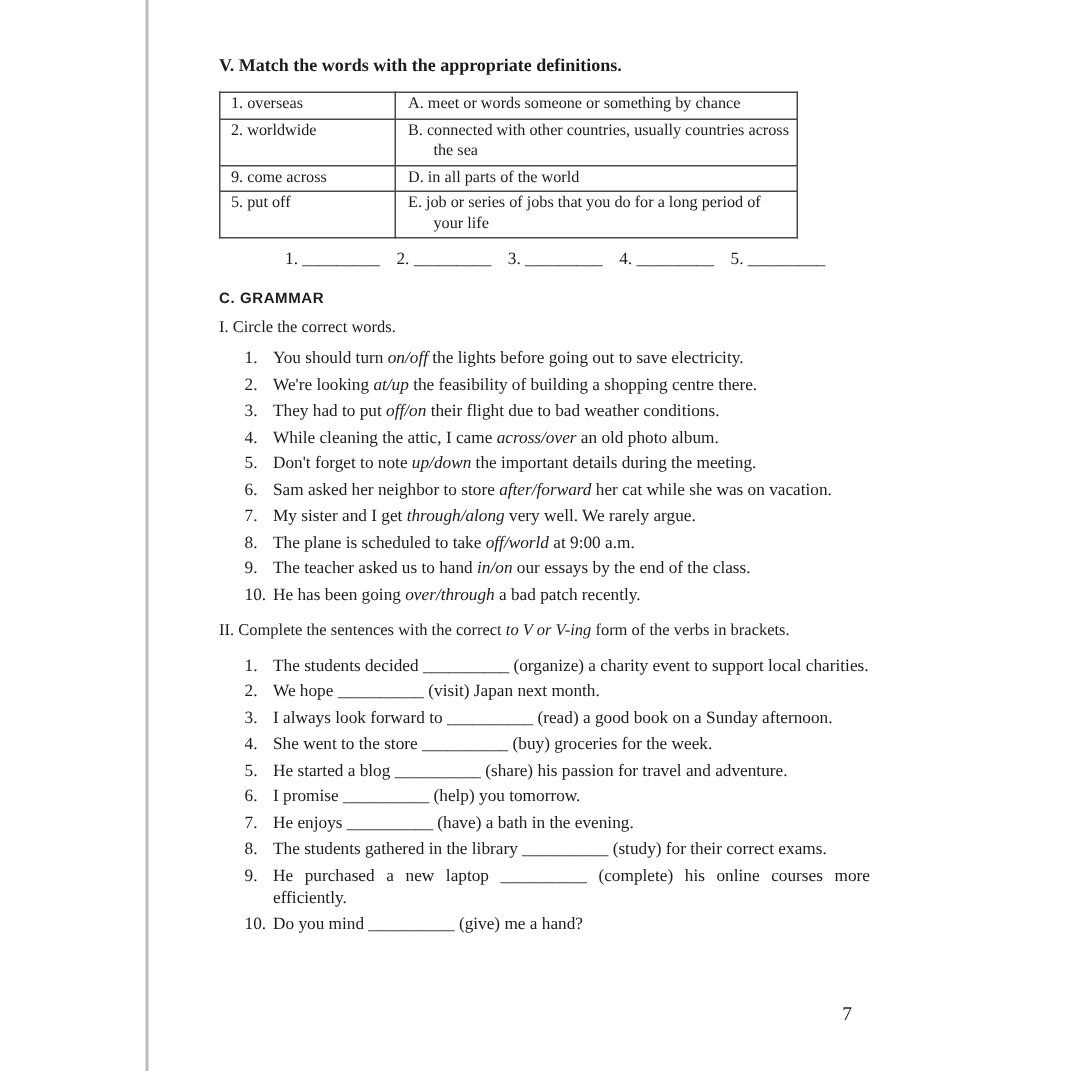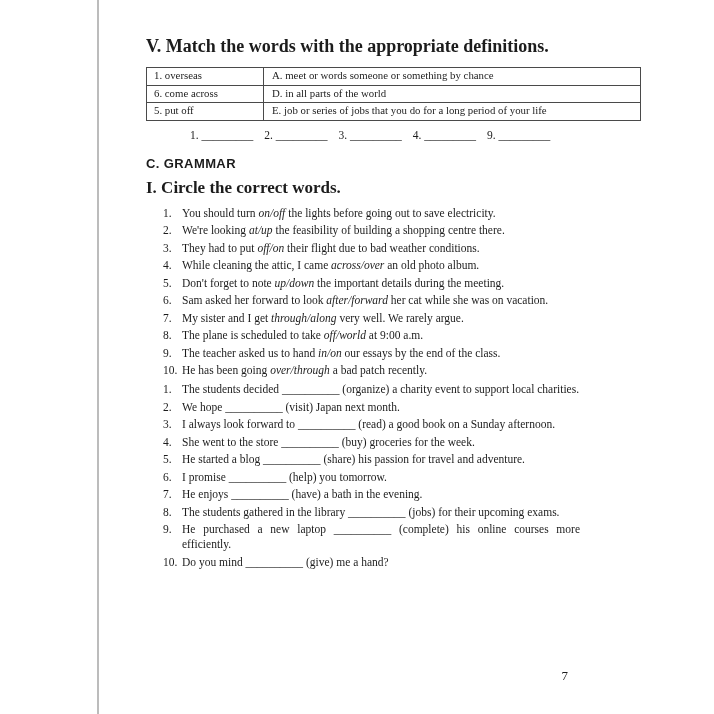--- a/index.html
+++ b/index.html
@@ -2,35 +2,35 @@
 <html><head>
 <meta charset="utf-8">
 <style>
   html,body{margin:0;padding:0;}
   body{
     width:714px;height:714px;background:#ffffff;position:relative;overflow:hidden;
     font-family:"Liberation Serif",serif;color:#1c1c1c;
   }
   .edge-line{position:absolute;left:97px;top:0;width:2px;height:714px;background:#bcbcbc;}
   .content{position:absolute;left:146px;top:36px;width:434px;}
-  .match-heading{font-size:18px;font-weight:bold;margin-bottom:10px;}
-  .match-table{border-collapse:collapse;width:495px;margin-bottom:8px;}
+  .match-heading{font-size:12px;font-weight:bold;margin-bottom:10px;}
+  .match-table{border-collapse:collapse;width:386px;margin-bottom:8px;}
   .match-table td{
     border:1px solid #4a4a4a;font-size:10.8px;line-height:13.5px;
     vertical-align:top;padding:1px 3px 2px 7px;
   }
   td.word-cell{width:106px;white-space:nowrap;}
   td.def-cell{padding-left:25px;text-indent:-17px;}
   .answer-blanks{font-size:11.5px;padding-left:44px;margin-top:8px;white-space:nowrap;}
   .answer-unit{margin-right:11px;}
   .grammar-heading{
-    font-family:"Liberation Sans",sans-serif;font-size:13px;font-weight:bold;
+    font-family:"Liberation Sans",sans-serif;font-size:10px;font-weight:bold;
     letter-spacing:0.4px;margin:15px 0 7px;
   }
-  .exercise-heading{font-size:17px;font-weight:bold;margin:0 0 8px;}
+  .exercise-heading{font-size:11px;font-weight:normal;margin:0 0 8px;}
   .ex2-heading{margin-top:7px;padding-left:20px;text-indent:-20px;line-height:16px;margin-bottom:9px;}
   .ex-list{padding-left:17px;margin-bottom:4px;}
   .ex-item{display:flex;font-size:11.5px;line-height:15px;margin-bottom:2.5px;}
   .num{flex:none;width:19px;}
   .txt{flex:1;}
   #ex1-list .txt{white-space:nowrap;}
   #ex2-list .txt{text-align:justify;}
   .ital{font-style:italic;}
   .page-number{position:absolute;right:146px;bottom:30px;font-size:13px;}
 </style>
@@ -44,31 +44,35 @@
 
     <div class="match-heading">V. Match the words with the appropriate definitions.</div>
 
     <table class="match-table">
       <tbody id="match-tbody">
           <tr>
             <td class="word-cell">1. overseas</td>
             <td class="def-cell">A. meet or words someone or something by chance</td>
           </tr>
           <tr>
-            <td class="word-cell">6. come across</td>
+            <td class="word-cell">2. worldwide</td>
+            <td class="def-cell">B. connected with other countries, usually countries across the sea</td>
+          </tr>
+          <tr>
+            <td class="word-cell">9. come across</td>
             <td class="def-cell">D. in all parts of the world</td>
           </tr>
           <tr>
             <td class="word-cell">5. put off</td>
             <td class="def-cell">E. job or series of jobs that you do for a long period of your life</td>
           </tr>
         </tbody>
     </table>
 
-    <div class="answer-blanks" id="answer-blanks"><span class="answer-unit">1. _________</span><span class="answer-unit">2. _________</span><span class="answer-unit">3. _________</span><span class="answer-unit">4. _________</span><span class="answer-unit">9. _________</span></div>
+    <div class="answer-blanks" id="answer-blanks"><span class="answer-unit">1. _________</span><span class="answer-unit">2. _________</span><span class="answer-unit">3. _________</span><span class="answer-unit">4. _________</span><span class="answer-unit">5. _________</span></div>
 
     <div class="grammar-heading">C. GRAMMAR</div>
 
     <div class="exercise-heading">I. Circle the correct words.</div>
 
     <div class="ex-list" id="ex1-list">
         <div class="ex-item">
           <span class="num">1.</span>
           <span class="txt"><span>You should turn </span><span class="ital">on/off</span><span> the lights before going out to save electricity.</span></span>
         </div>
@@ -83,40 +87,41 @@
         <div class="ex-item">
           <span class="num">4.</span>
           <span class="txt"><span>While cleaning the attic, I came </span><span class="ital">across/over</span><span> an old photo album.</span></span>
         </div>
         <div class="ex-item">
           <span class="num">5.</span>
           <span class="txt"><span>Don't forget to note </span><span class="ital">up/down</span><span> the important details during the meeting.</span></span>
         </div>
         <div class="ex-item">
           <span class="num">6.</span>
-          <span class="txt"><span>Sam asked her forward to look </span><span class="ital">after/forward</span><span> her cat while she was on vacation.</span></span>
+          <span class="txt"><span>Sam asked her neighbor to store </span><span class="ital">after/forward</span><span> her cat while she was on vacation.</span></span>
         </div>
         <div class="ex-item">
           <span class="num">7.</span>
           <span class="txt"><span>My sister and I get </span><span class="ital">through/along</span><span> very well. We rarely argue.</span></span>
         </div>
         <div class="ex-item">
           <span class="num">8.</span>
           <span class="txt"><span>The plane is scheduled to take </span><span class="ital">off/world</span><span> at 9:00 a.m.</span></span>
         </div>
         <div class="ex-item">
           <span class="num">9.</span>
           <span class="txt"><span>The teacher asked us to hand </span><span class="ital">in/on</span><span> our essays by the end of the class.</span></span>
         </div>
         <div class="ex-item">
           <span class="num">10.</span>
           <span class="txt"><span>He has been going </span><span class="ital">over/through</span><span> a bad patch recently.</span></span>
         </div>
       </div>
 
+    <div class="exercise-heading ex2-heading" id="ex2-heading"><span>II. Complete the sentences with the correct </span><span class="ital">to V or V-ing</span><span> form of the verbs in brackets.</span></div>
 
     <div class="ex-list" id="ex2-list">
         <div class="ex-item">
           <span class="num">1.</span>
           <span class="txt"><span>The students decided __________ (organize) a charity event to support local charities.</span></span>
         </div>
         <div class="ex-item">
           <span class="num">2.</span>
           <span class="txt"><span>We hope __________ (visit) Japan next month.</span></span>
         </div>
@@ -135,21 +140,21 @@
         <div class="ex-item">
           <span class="num">6.</span>
           <span class="txt"><span>I promise __________ (help) you tomorrow.</span></span>
         </div>
         <div class="ex-item">
           <span class="num">7.</span>
           <span class="txt"><span>He enjoys __________ (have) a bath in the evening.</span></span>
         </div>
         <div class="ex-item">
           <span class="num">8.</span>
-          <span class="txt"><span>The students gathered in the library __________ (jobs) for their upcoming exams.</span></span>
+          <span class="txt"><span>The students gathered in the library __________ (study) for their correct exams.</span></span>
         </div>
         <div class="ex-item">
           <span class="num">9.</span>
           <span class="txt"><span>He purchased a new laptop __________ (complete) his online courses more efficiently.</span></span>
         </div>
         <div class="ex-item">
           <span class="num">10.</span>
           <span class="txt"><span>Do you mind __________ (give) me a hand?</span></span>
         </div>
       </div>

